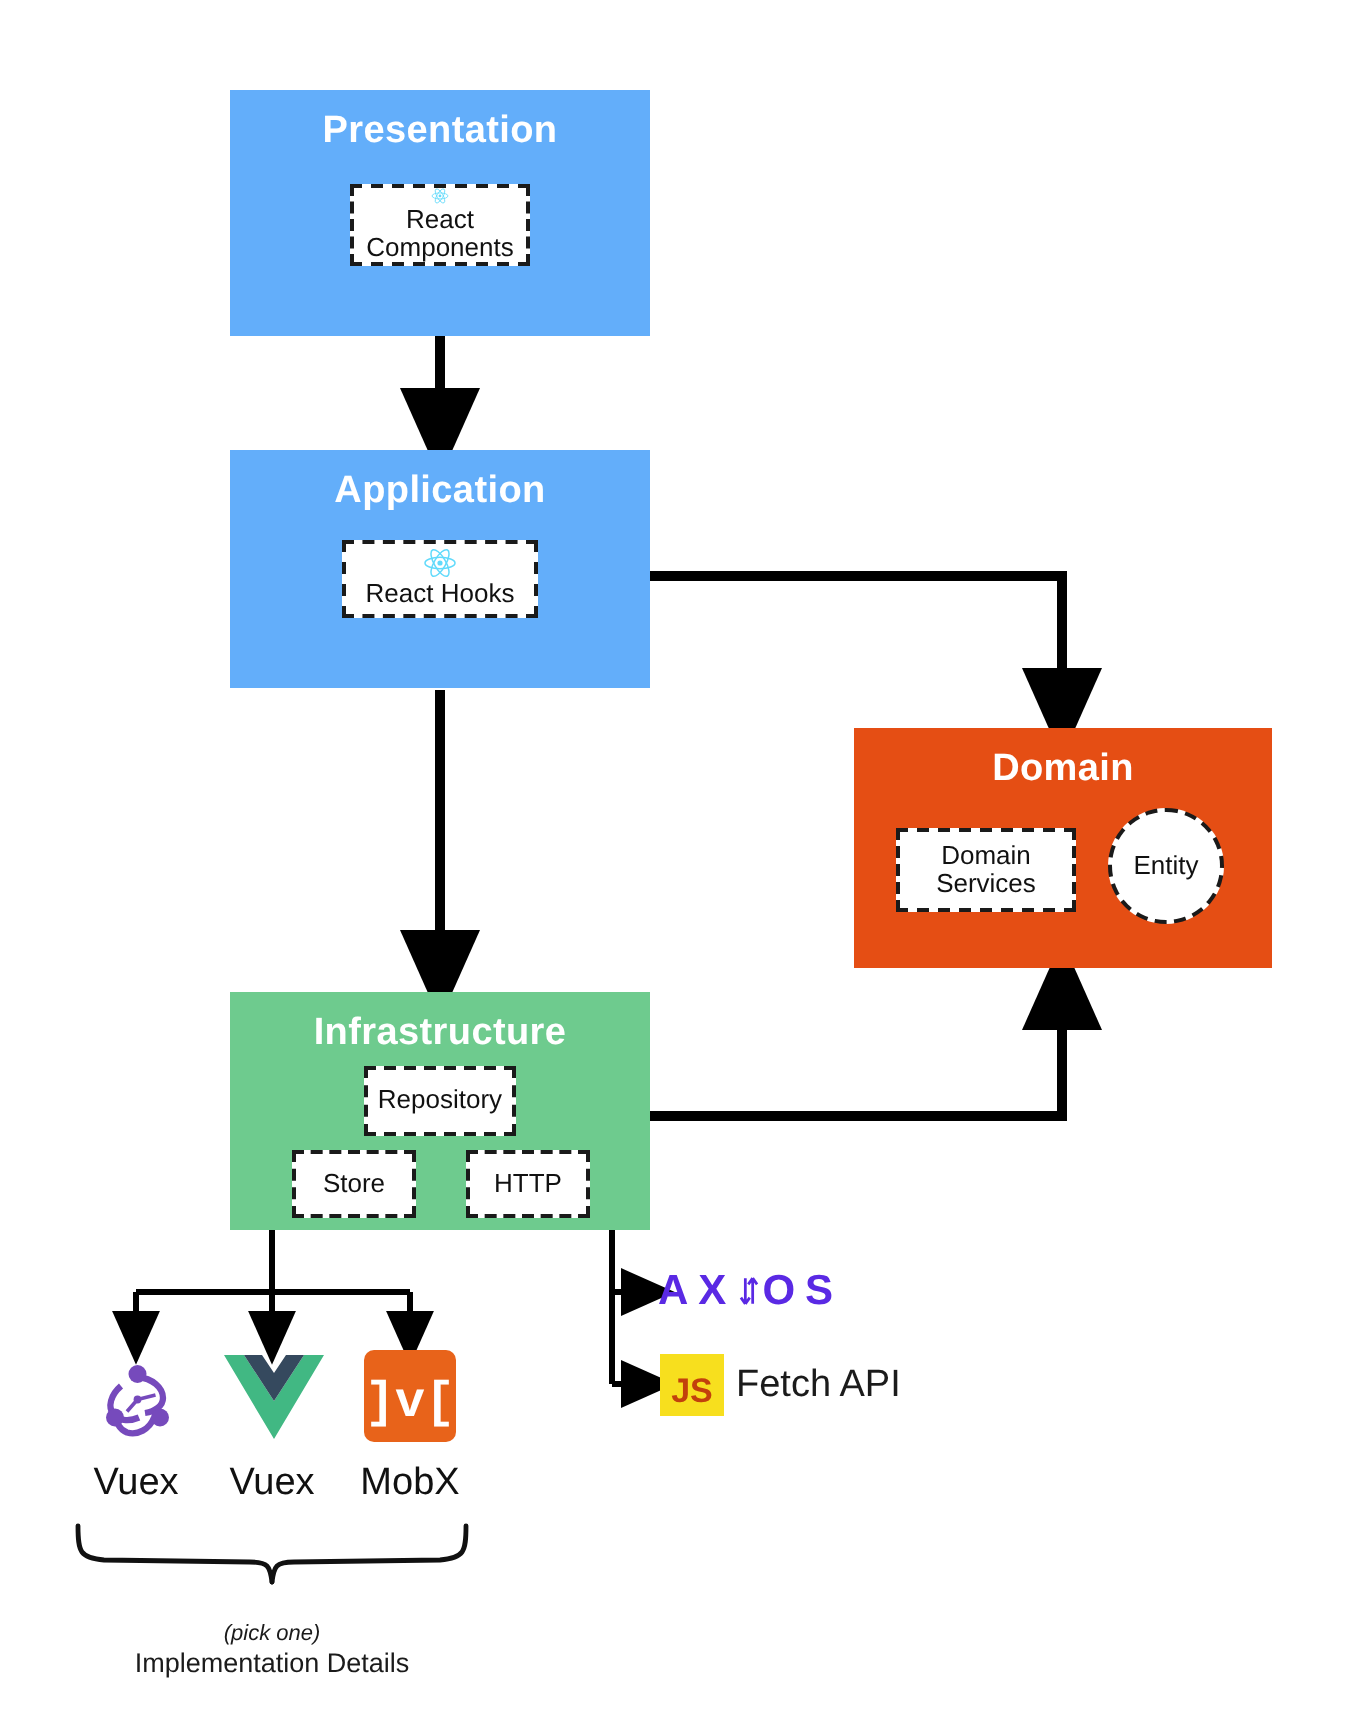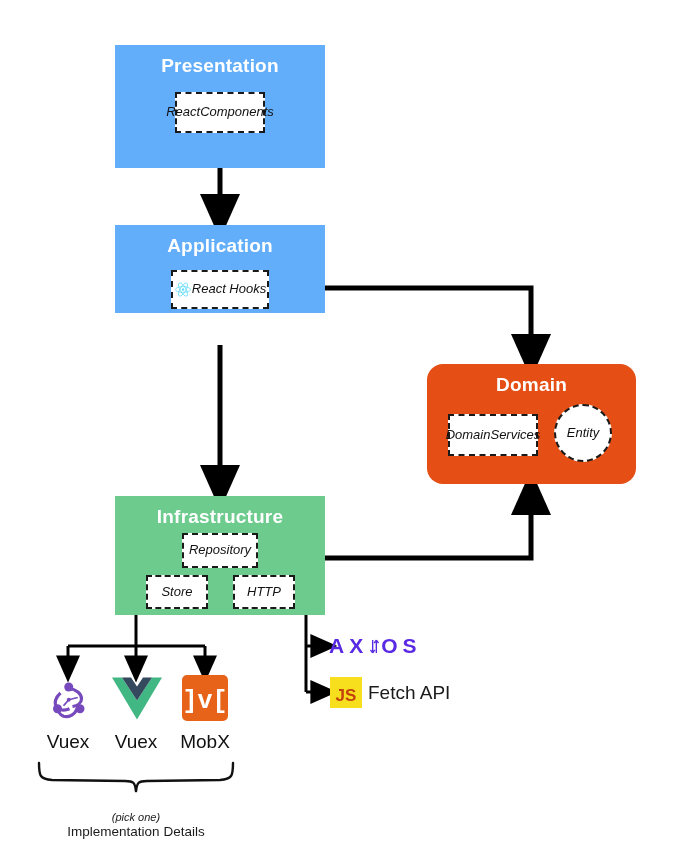--- a/index.html
+++ b/index.html
@@ -6,23 +6,23 @@
   body{width:680px;height:860px;position:relative;overflow:hidden;
        font-family:"Liberation Sans","DejaVu Sans",sans-serif;}
   #canvas{position:absolute;left:0;top:0;width:680px;height:860px;}
   svg.wires{position:absolute;left:0;top:0;width:680px;height:860px;pointer-events:none;}
 
   .layer{position:absolute;box-sizing:border-box;}
   .layer-title{position:absolute;left:0;right:0;top:10px;text-align:center;
     color:#ffffff;font-size:19px;font-weight:bold;letter-spacing:.2px;}
 
   .chip{position:absolute;box-sizing:border-box;background:#ffffff;
-    border:2px dashed #1a1a1a;display:flex;flex-direction:row;
+    border:2px dashed #1a1a1a;display:flex;flex-direction:column;
     align-items:center;justify-content:center;color:#111;font-size:13px;
-    line-height:1.08;text-align:center;font-style:italic;}
+    line-height:1.08;text-align:center;}
   .chip.circle{border-radius:50%;}
   .chip .ln{display:block;}
 
   .react-mark{display:block;width:18px;height:15px;margin-bottom:1px;}
 
   .logo-label{position:absolute;text-align:center;font-size:19px;color:#111;}
   .logo-box{position:absolute;}
 
   .tech-label{position:absolute;font-size:19px;color:#1b1b1b;}
   .js-badge{position:absolute;background:#F7DF1E;color:#c2410c;font-weight:bold;
@@ -92,34 +92,34 @@
         <ellipse cx="12" cy="11" rx="11" ry="4.2" fill="none" stroke="#61DAFB" stroke-width="1.1"></ellipse>
         <ellipse cx="12" cy="11" rx="11" ry="4.2" fill="none" stroke="#61DAFB" stroke-width="1.1" transform="rotate(60 12 11)"></ellipse>
         <ellipse cx="12" cy="11" rx="11" ry="4.2" fill="none" stroke="#61DAFB" stroke-width="1.1" transform="rotate(120 12 11)"></ellipse>
         <circle cx="12" cy="11" r="1.9" fill="#61DAFB"></circle>
       </svg>
       <span class="ln">React</span>
       <span class="ln">Components</span>
     </div>
   </div>
 
-  <div class="layer" style="left:115px;top:225px;width:210px;height:88px;background:#63AEFA;">
+  <div class="layer" style="left:115px;top:225px;width:210px;height:119px;background:#63AEFA;">
     <div class="layer-title">Application</div>
     <div class="chip" style="left:56px;top:45px;width:98px;height:39px;">
       <svg class="react-mark" viewBox="0 0 24 22">
         <ellipse cx="12" cy="11" rx="11" ry="4.2" fill="none" stroke="#61DAFB" stroke-width="1.1"></ellipse>
         <ellipse cx="12" cy="11" rx="11" ry="4.2" fill="none" stroke="#61DAFB" stroke-width="1.1" transform="rotate(60 12 11)"></ellipse>
         <ellipse cx="12" cy="11" rx="11" ry="4.2" fill="none" stroke="#61DAFB" stroke-width="1.1" transform="rotate(120 12 11)"></ellipse>
         <circle cx="12" cy="11" r="1.9" fill="#61DAFB"></circle>
       </svg>
       <span class="ln">React Hooks</span>
     </div>
   </div>
 
-  <div class="layer" style="left:427px;top:364px;width:209px;height:120px;background:#E54E14;border-radius:16px;">
+  <div class="layer" style="left:427px;top:364px;width:209px;height:120px;background:#E54E14;">
     <div class="layer-title">Domain</div>
     <div class="chip" style="left:21px;top:50px;width:90px;height:42px;">
       <span class="ln">Domain</span>
       <span class="ln">Services</span>
     </div>
     <div class="chip circle" style="left:127px;top:40px;width:58px;height:58px;">
       <span class="ln">Entity</span>
     </div>
   </div>
 

